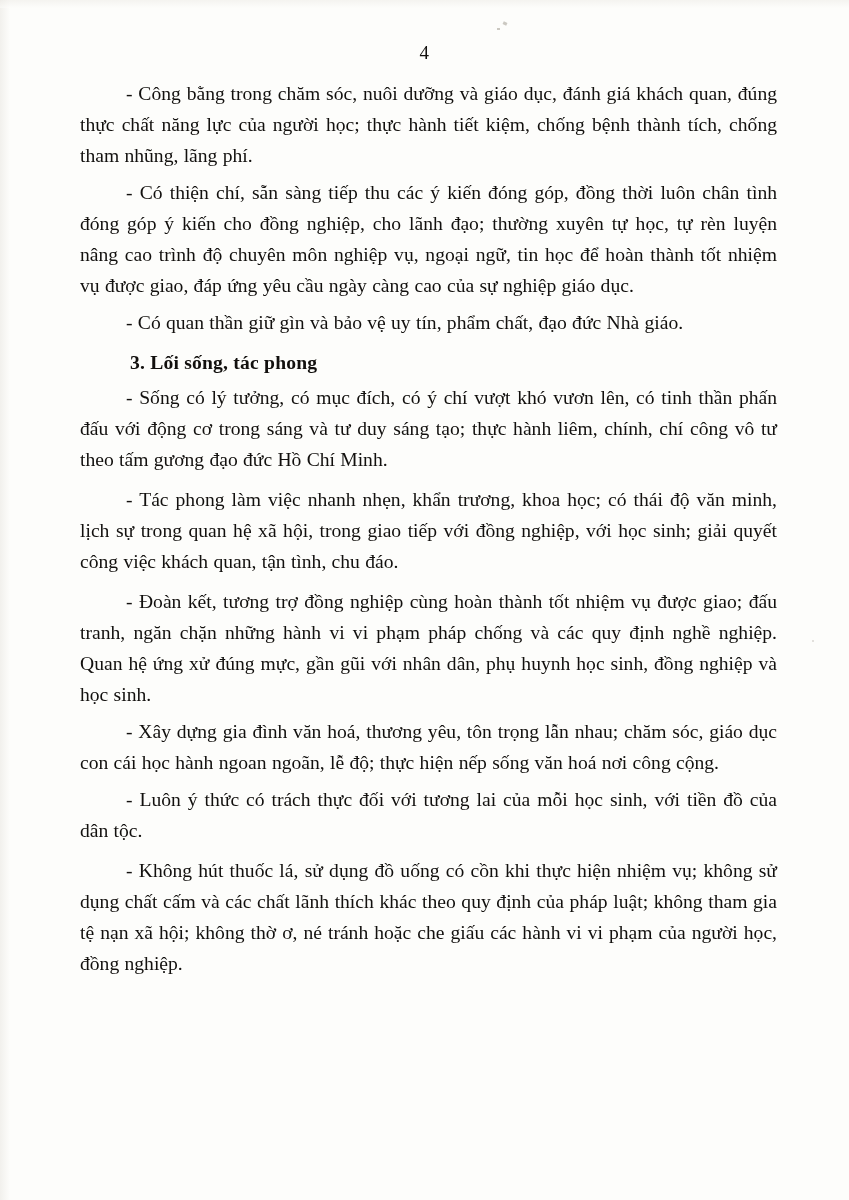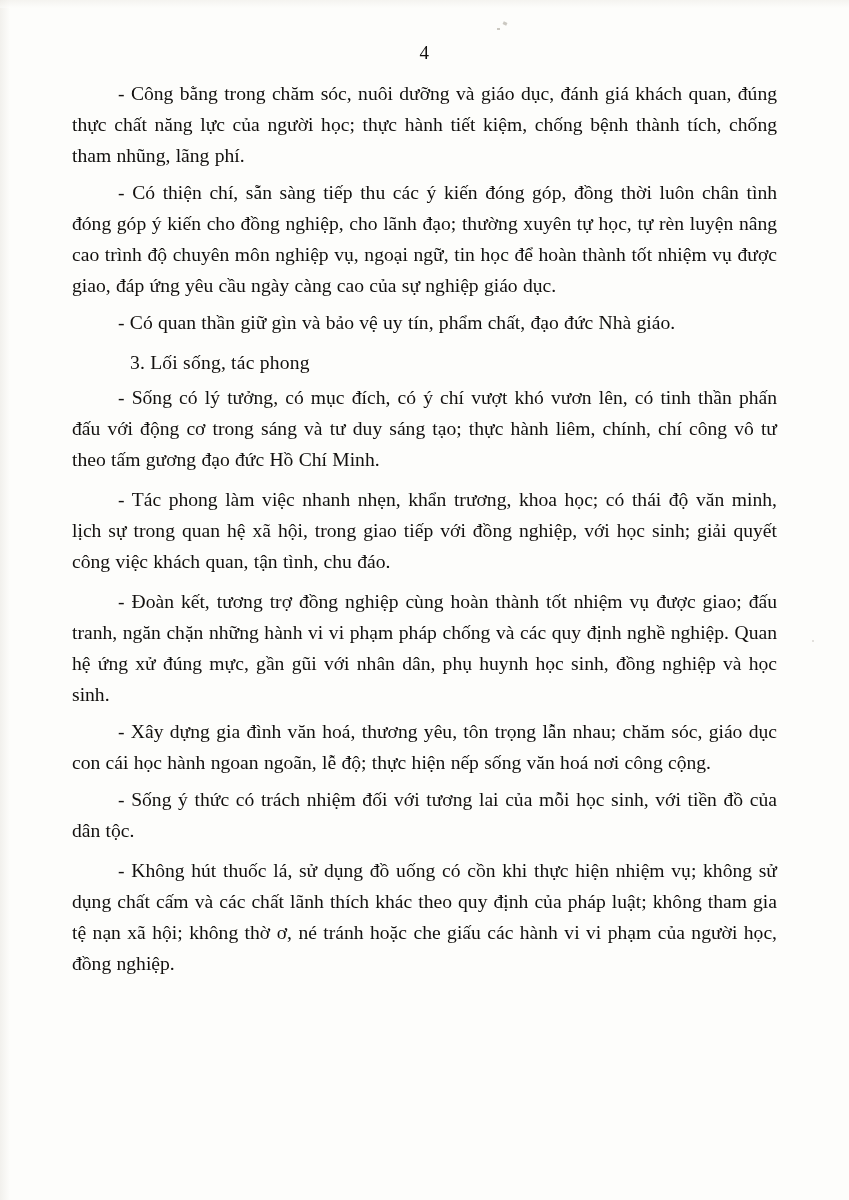--- a/index.html
+++ b/index.html
@@ -49,32 +49,32 @@
     font-size: 19px;
     letter-spacing: .5px;
   }
   .content {
     position: absolute;
     left: 72px;
     top: 78px;
     width: 705px;
   }
   p.para {
-    margin: 0 0 3px 0;
+    margin: 0 0 3px 8px;
     font-size: 19.6px;
     line-height: 31px;
     text-align: justify;
     text-indent: 46px;
     word-spacing: .4px;
   }
   h3.heading {
     margin: 9px 0 4px 0;
     font-size: 19.6px;
     line-height: 31px;
-    font-weight: normal;
+    font-weight: bold;
     text-indent: 58px;
     letter-spacing: .2px;
   }
   .spacer-xs { height: 3px; }
 </style>
 </head>
 <body>
 
 <div class="page">
 
@@ -100,19 +100,19 @@
     <p class="para">- Sống có lý tưởng, có mục đích, có ý chí vượt khó vươn lên, có tinh thần phấn đấu với động cơ trong sáng và tư duy sáng tạo; thực hành liêm, chính, chí công vô tư theo tấm gương đạo đức Hồ Chí Minh.</p>
     <div class="spacer-xs"></div>
     <div class="spacer-xs"></div>
     <p class="para">- Tác phong làm việc nhanh nhẹn, khẩn trương, khoa học; có thái độ văn minh, lịch sự trong quan hệ xã hội, trong giao tiếp với đồng nghiệp, với học sinh; giải quyết công việc khách quan, tận tình, chu đáo.</p>
     <div class="spacer-xs"></div>
     <div class="spacer-xs"></div>
     <p class="para">- Đoàn kết, tương trợ đồng nghiệp cùng hoàn thành tốt nhiệm vụ được giao; đấu tranh, ngăn chặn những hành vi vi phạm pháp chống và các quy định nghề nghiệp. Quan hệ ứng xử đúng mực, gần gũi với nhân dân, phụ huynh học sinh, đồng nghiệp và học sinh.</p>
     <div class="spacer-xs"></div>
     <p class="para">- Xây dựng gia đình văn hoá, thương yêu, tôn trọng lẫn nhau; chăm sóc, giáo dục con cái học hành ngoan ngoãn, lễ độ; thực hiện nếp sống văn hoá nơi công cộng.</p>
     <div class="spacer-xs"></div>
-    <p class="para">- Sống ý thức có trách nhiệm đối với tương lai của mỗi học sinh, với tiền đồ của dân tộc.</p>
+    <p class="para">- Luôn ý thức có trách thực đối với tương lai của mỗi học sinh, với tiền đồ của dân tộc.</p>
     <div class="spacer-xs"></div>
     <div class="spacer-xs"></div>
     <p class="para">- Không hút thuốc lá, sử dụng đồ uống có cồn khi thực hiện nhiệm vụ; không sử dụng chất cấm và các chất lãnh thích khác theo quy định của pháp luật; không tham gia tệ nạn xã hội; không thờ ơ, né tránh hoặc che giấu các hành vi vi phạm của người học, đồng nghiệp.</p>
 
   </div>
 </div>
 
 </body></html>

